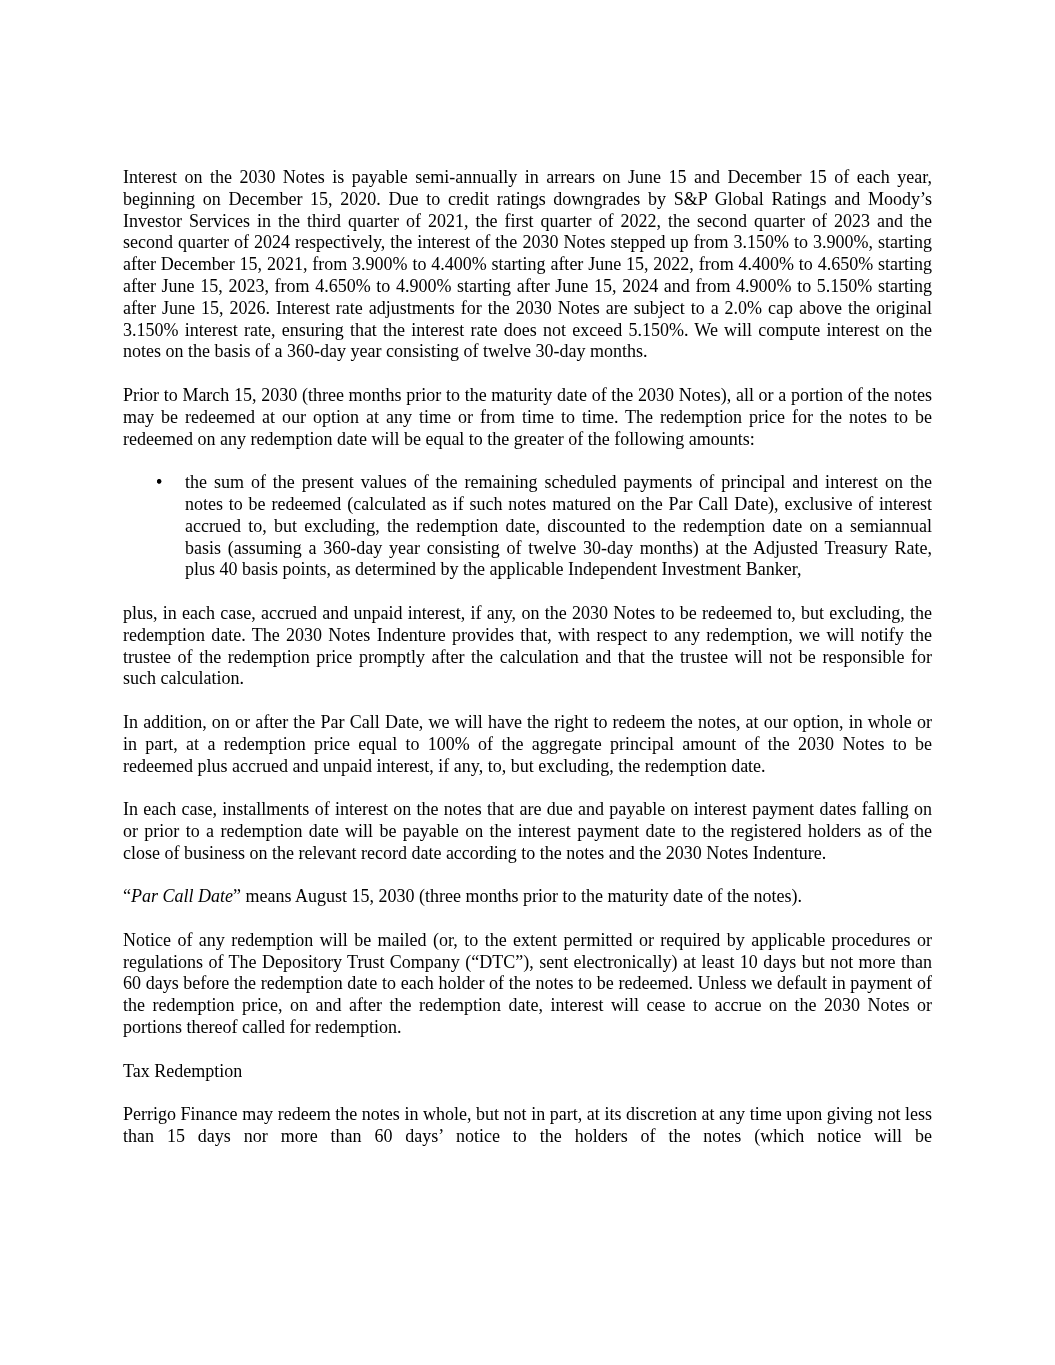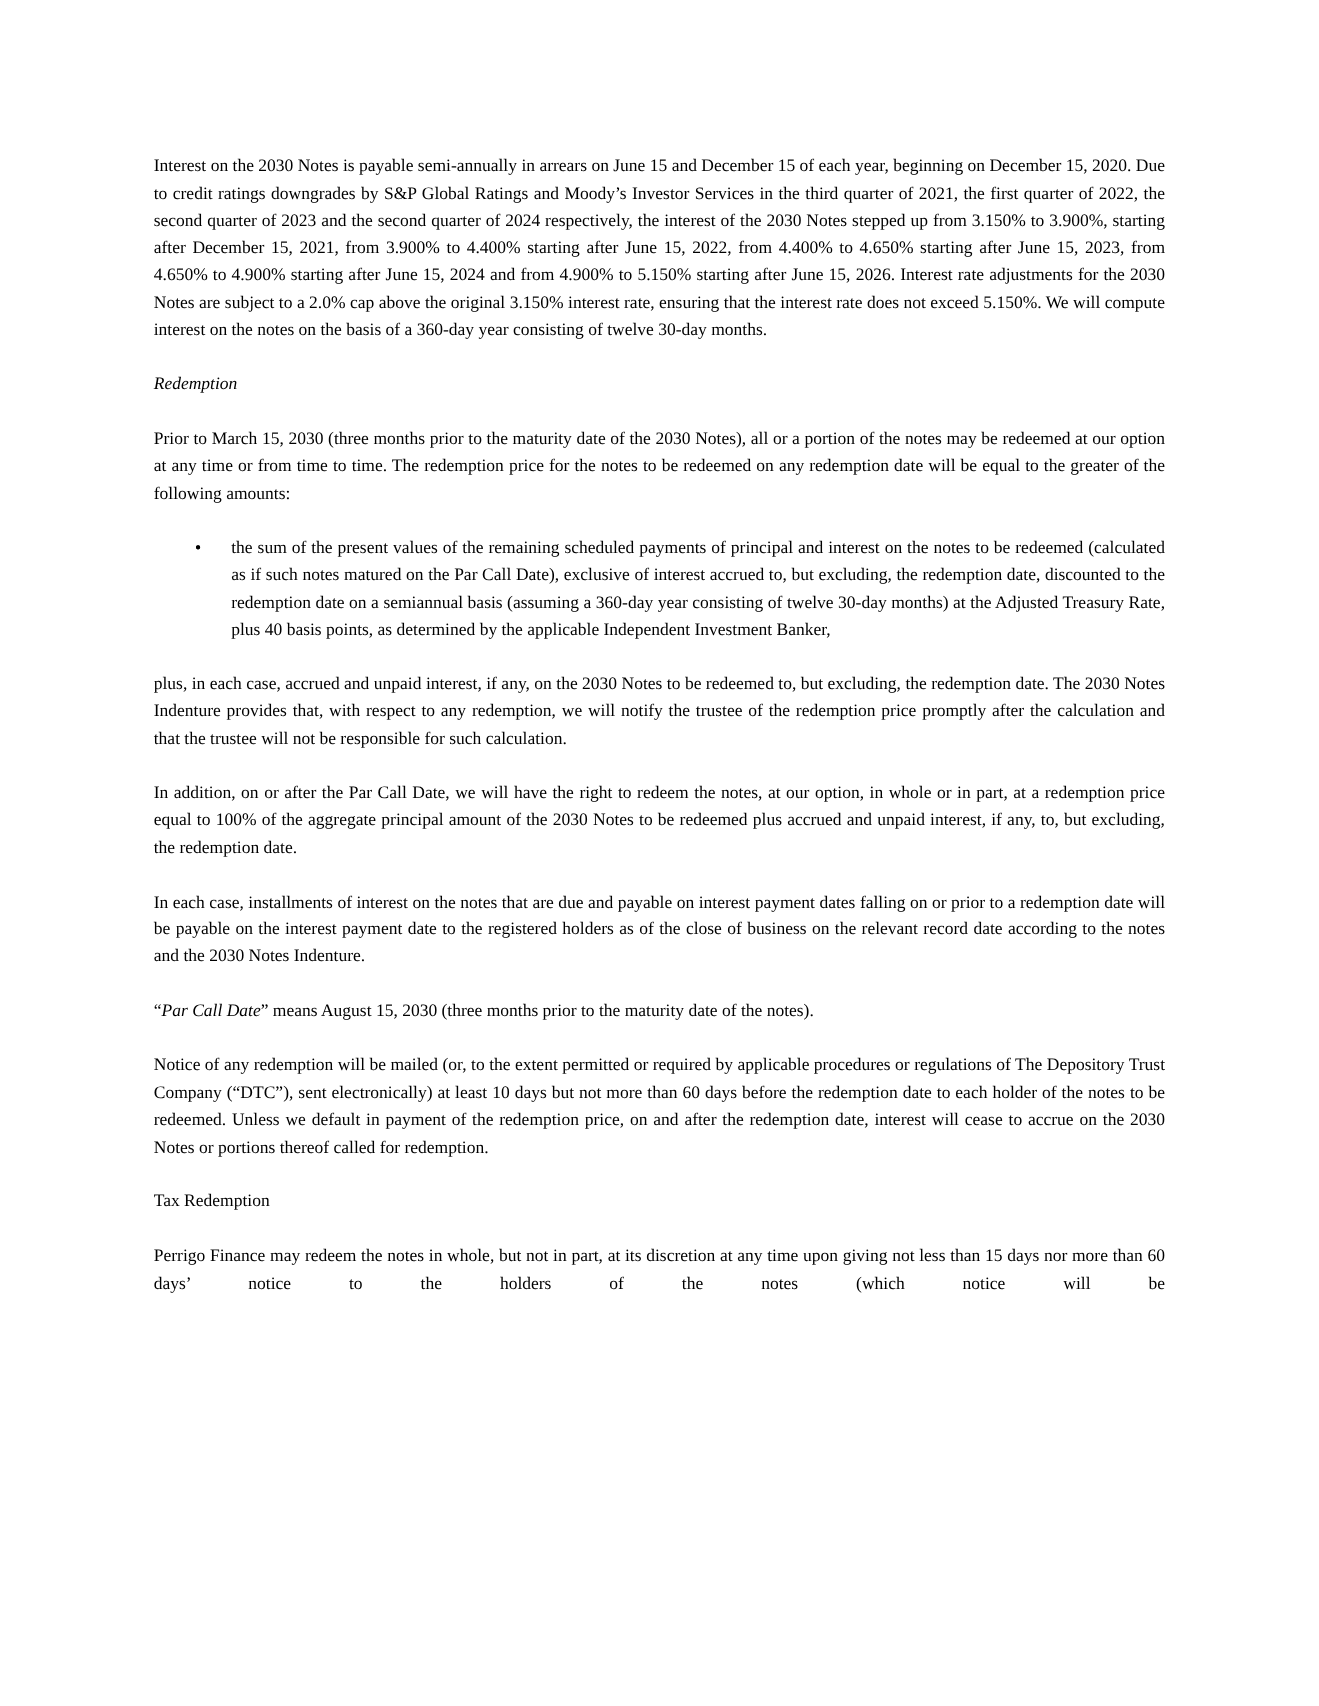--- a/index.html
+++ b/index.html
@@ -15,23 +15,24 @@
     font-family: "Liberation Serif", serif;
   }
   .page {
     box-sizing: border-box;
     width: 1055px;
     height: 1365px;
     padding: 123px 123px 0 123px;
     background: #ffffff;
   }
   .doc {
-    font-size: 14px;
+    font-size: 18px;
     line-height: 21.8px;
     text-align: justify;
+    margin-top: 44px;
   }
   .block {
     margin: 0 0 21.8px 0;
   }
   .heading-italic {
     font-style: italic;
     text-align: left;
   }
   .subheading {
     text-align: left;
@@ -61,21 +62,20 @@
   .italic { font-style: italic; }
 </style>
 </head>
 <body>
 
 <div class="page">
   <div class="doc">
 
     <p class="block">Interest on the 2030 Notes is payable semi-annually in arrears on June 15 and December 15 of each year, beginning on December 15, 2020. Due to credit ratings downgrades by S&amp;P Global Ratings and Moody’s Investor Services in the third quarter of 2021, the first quarter of 2022, the second quarter of 2023 and the second quarter of 2024 respectively, the interest of the 2030 Notes stepped up from 3.150% to 3.900%, starting after December 15, 2021, from 3.900% to 4.400% starting after June 15, 2022, from 4.400% to 4.650% starting after June 15, 2023, from 4.650% to 4.900% starting after June 15, 2024 and from 4.900% to 5.150% starting after June 15, 2026. Interest rate adjustments for the 2030 Notes are subject to a 2.0% cap above the original 3.150% interest rate, ensuring that the interest rate does not exceed 5.150%. We will compute interest on the notes on the basis of a 360-day year consisting of twelve 30-day months.</p>
 
-    <p class="block heading-italic">Redemption</p>
 
 
     <p class="block">Prior to March 15, 2030 (three months prior to the maturity date of the 2030 Notes), all or a portion of the notes may be redeemed at our option at any time or from time to time. The redemption price for the notes to be redeemed on any redemption date will be equal to the greater of the following amounts:</p>
 
     <ul class="bullets">
       <li>
         <span class="bullet-glyph">•</span>
       </li>
       <li>
         <span class="bullet-glyph">•</span>

